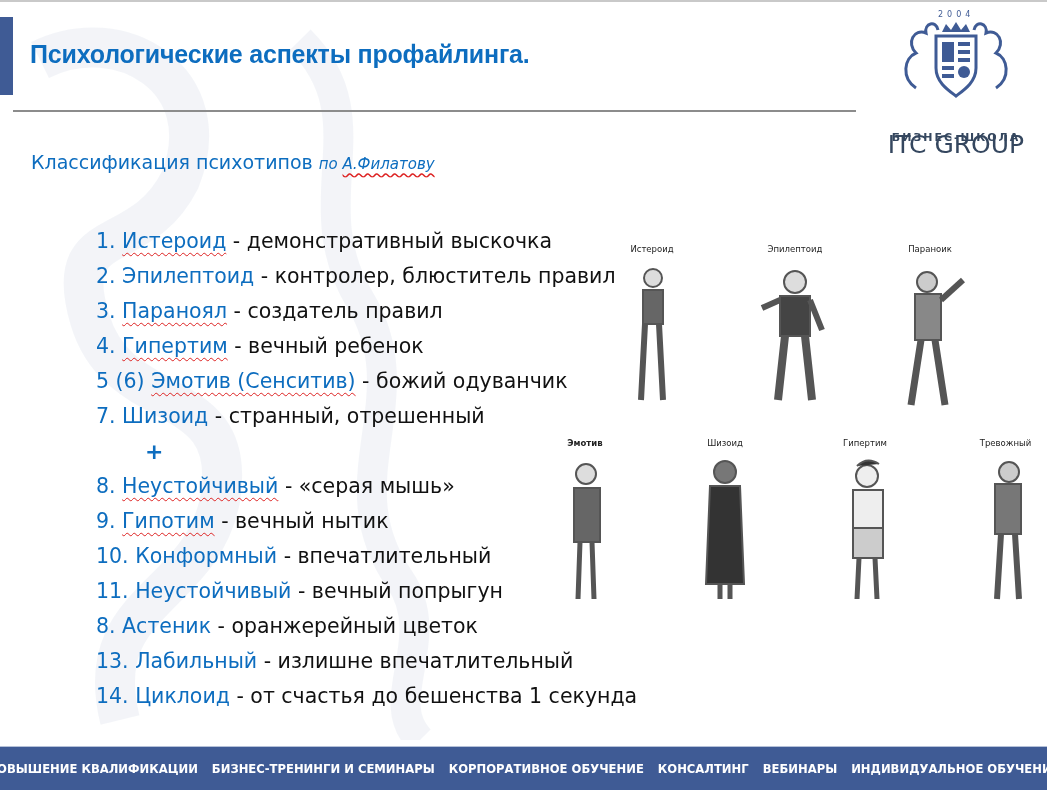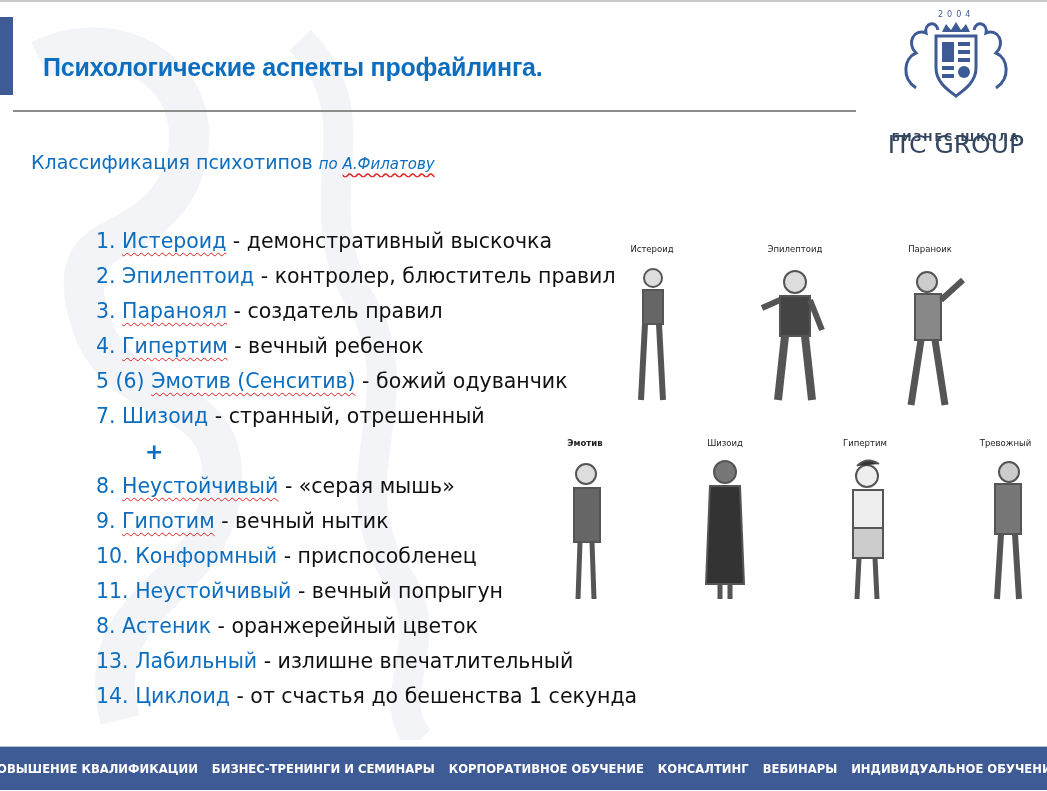--- a/index.html
+++ b/index.html
@@ -5,21 +5,21 @@
   html, body { margin:0; padding:0; }
   body {
     width:1047px; height:791px; position:relative; overflow:hidden;
     background:#ffffff;
     font-family:"Liberation Sans", sans-serif;
   }
   .topline { position:absolute; left:0; top:0; width:1047px; height:2px; background:#c9c9c9; }
   .watermark { position:absolute; left:0; top:0; width:560px; height:740px; opacity:0.06; }
   .accent-bar { position:absolute; left:0; top:17px; width:13px; height:78px; background:#3f5b95; }
   .title {
-    position:absolute; left:30px; top:40px; margin:13px;
+    position:absolute; left:30px; top:40px; margin:0;
     font-family:"Liberation Sans", sans-serif; font-weight:bold;
     font-size:25px; color:#0d6dbf; letter-spacing:-0.2px;
   }
   .divider { position:absolute; left:13px; top:110px; width:843px; height:2px; background:#8c8c8c; }
   .logo { position:absolute; left:876px; top:8px; width:160px; height:136px; text-align:center; }
   .logo-year { font-family:"DejaVu Sans", sans-serif; font-size:8px; color:#3f5b95; letter-spacing:4px; position:absolute; left:62px; top:2px; }
   .logo-name { position:absolute; left:0; top:90px; width:160px; font-family:"DejaVu Sans", sans-serif; font-size:25px; color:#35475f; letter-spacing:0px;margin-top:32px; }
   .logo-sub { position:absolute; left:0; top:123px; width:160px; font-family:"DejaVu Sans", sans-serif; font-weight:bold; font-size:11px; color:#35475f; letter-spacing:2px; }
   .subtitle {
     position:absolute; left:31px; top:151px;
@@ -92,21 +92,21 @@
 <ul class="list">
   <li><span class="num">1.</span> <span class="term sq">Истероид</span><span> - демонстративный выскочка</span></li>
   <li><span class="num">2.</span> <span class="term">Эпилептоид</span><span> - контролер, блюститель правил</span></li>
   <li><span class="num">3.</span> <span class="term sq">Параноял</span><span> - создатель правил</span></li>
   <li><span class="num">4.</span> <span class="term sq">Гипертим</span><span> - вечный ребенок</span></li>
   <li><span class="num">5 (6)</span> <span class="term sq">Эмотив (Сенситив)</span><span> - божий одуванчик</span></li>
   <li><span class="num">7.</span> <span class="term">Шизоид</span><span> - странный, отрешенный</span></li>
   <li class="plus">+</li>
   <li><span class="num">8.</span> <span class="term sq">Неустойчивый</span><span> - «серая мышь»</span></li>
   <li><span class="num">9.</span> <span class="term sq">Гипотим</span><span> - вечный нытик</span></li>
-  <li><span class="num">10.</span> <span class="term">Конформный</span><span> - приспособленец</span></li>
+  <li><span class="num">10.</span> <span class="term">Конформный</span><span> - впечатлительный</span></li>
   <li><span class="num">11.</span> <span class="term">Неустойчивый</span><span> - вечный попрыгун</span></li>
   <li><span class="num">8.</span> <span class="term">Астеник</span><span> - оранжерейный цветок</span></li>
   <li><span class="num">13.</span> <span class="term">Лабильный</span><span> - излишне впечатлительный</span></li>
   <li><span class="num">14.</span> <span class="term">Циклоид</span><span> - от счастья до бешенства 1 секунда</span></li>
 </ul>
 
 <div class="fig" style="left:612px; top:244px; width:80px;">
   <span class="cap">Истероид</span>
   <svg width="50" height="150" viewBox="0 0 50 150">
       <g stroke="#555" stroke-width="2" fill="#ddd">

